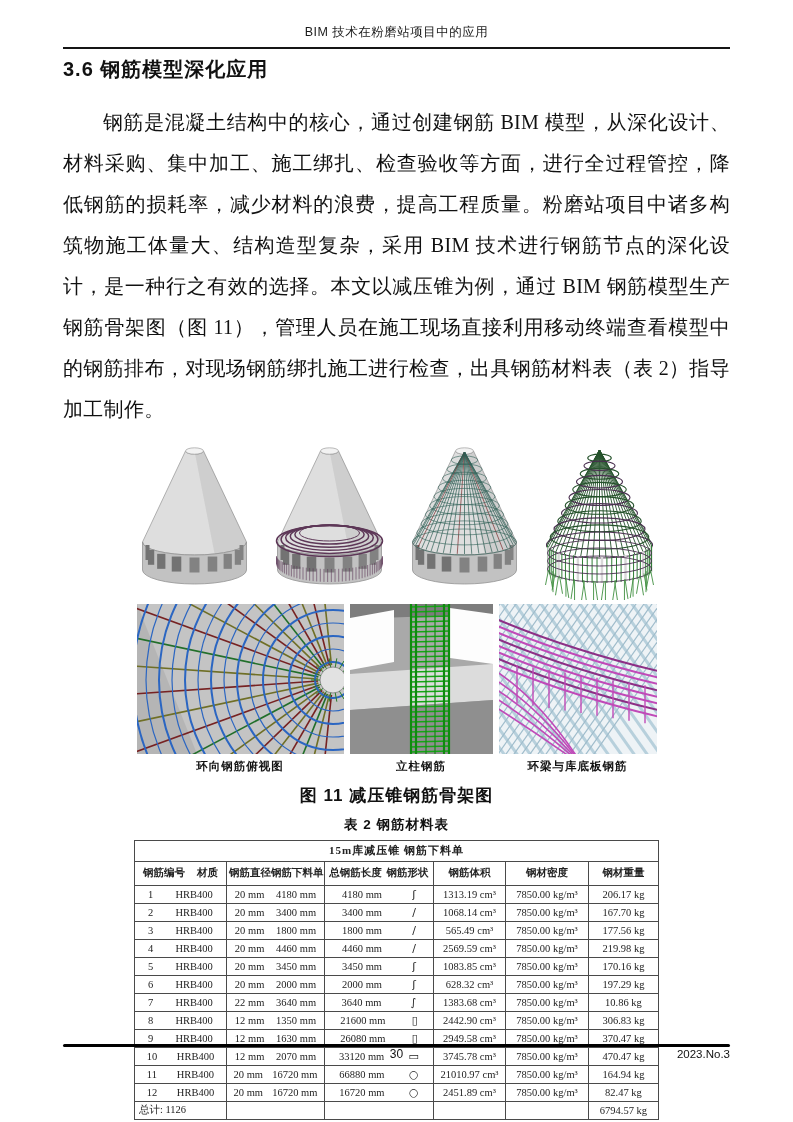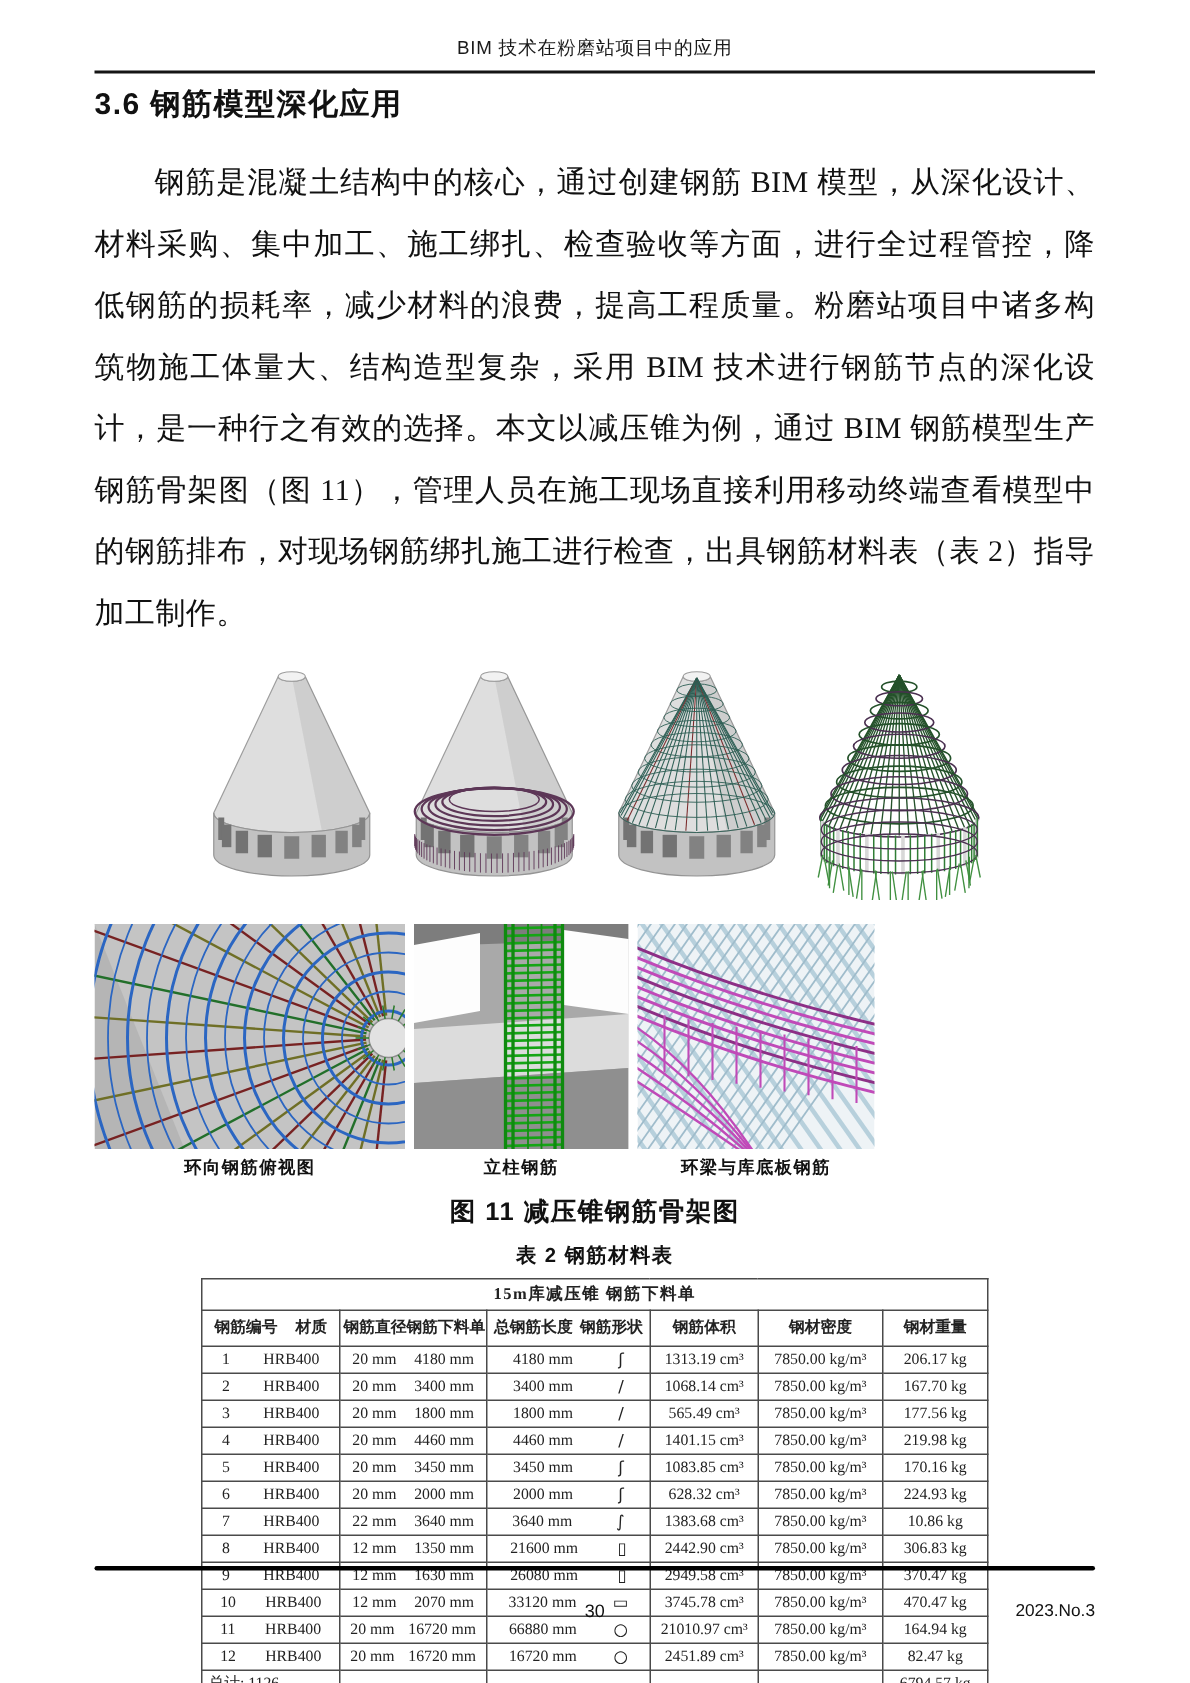--- a/index.html
+++ b/index.html
@@ -17,21 +17,21 @@
                    font-size:20px;margin:7px 0 19px;letter-spacing:1px;}
 
   
   .body-paragraph{font-size:20px;line-height:41px;text-align:justify;text-indent:2em;
                   margin:2px 0 10px;letter-spacing:.3px;}
 
   
   .figure-block{margin-top:12px;}
   .fig-top{display:flex;justify-content:center;align-items:flex-end;margin:0 auto;width:540px;}
   .fig-top svg{display:block;}
-  .fig-bottom{display:flex;gap:6px;margin-top:16px;}
+  .fig-bottom{display:flex;justify-content:center;gap:6px;margin-top:4px;}
   .fig-panel{display:flex;flex-direction:column;align-items:center;}
   .fig-panel svg{display:block;background:#fff;}
   .sub-caption{font-size:11.5px;font-weight:bold;margin-top:5px;letter-spacing:1px;}
   .figure-caption{text-align:center;font-family:"Liberation Sans","DejaVu Sans",sans-serif;
                   font-weight:bold;font-size:17px;margin-top:10px;letter-spacing:1px;}
   .table-caption{text-align:center;font-family:"Liberation Sans","DejaVu Sans",sans-serif;
                  font-weight:bold;font-size:13.5px;margin:9px 0 6px;letter-spacing:1px;}
 
   
   table.rebar{width:524px;margin:0 auto;border-collapse:collapse;table-layout:fixed;
@@ -40,21 +40,21 @@
                  overflow:hidden;white-space:nowrap;}
   tr.t-title td{height:20px;font-weight:bold;font-size:11px;letter-spacing:1px;}
   tr.t-head td{height:23px;font-weight:bold;}
   .pair{display:flex;justify-content:space-around;align-items:center;}
   tfoot td.total-label{text-align:left;padding-left:4px;}
   .shape{font-family:"DejaVu Sans",sans-serif;font-size:11px;}
 
   
   .footer{position:absolute;left:63px;right:63px;top:1044px;}
   .footer-rule{height:3px;background:#000;border-radius:2px;}
-  .footer-row{position:relative;margin-top:20px;height:18px;}
+  .footer-row{position:relative;margin-top:0;height:18px;}
   .page-number{text-align:center;font-family:"Liberation Sans","DejaVu Sans",sans-serif;font-size:12px;}
   .issue{position:absolute;right:0;top:1px;font-family:"Liberation Sans","DejaVu Sans",sans-serif;font-size:11.5px;}
 </style>
 </head>
 <body>
 
 <div class="page">
 
   <div class="running-title">BIM 技术在粉磨站项目中的应用</div>
   <div class="header-rule"></div>
@@ -625,21 +625,21 @@
               <span>20 mm</span>
               <span>4460 mm</span>
             </div>
           </td>
           <td>
             <div class="pair">
               <span>4460 mm</span>
               <span class="shape">∕</span>
             </div>
           </td>
-          <td>1401.15 cm³</td>
+          <td>2569.59 cm³</td>
           <td>7850.00 kg/m³</td>
           <td>219.98 kg</td>
         </tr>
         <tr>
           <td>
             <div class="pair">
               <span>5</span>
               <span>HRB400</span>
             </div>
           </td>
@@ -673,21 +673,21 @@
             </div>
           </td>
           <td>
             <div class="pair">
               <span>2000 mm</span>
               <span class="shape">ʃ</span>
             </div>
           </td>
           <td>628.32 cm³</td>
           <td>7850.00 kg/m³</td>
-          <td>224.93 kg</td>
+          <td>197.29 kg</td>
         </tr>
         <tr>
           <td>
             <div class="pair">
               <span>7</span>
               <span>HRB400</span>
             </div>
           </td>
           <td>
             <div class="pair">

